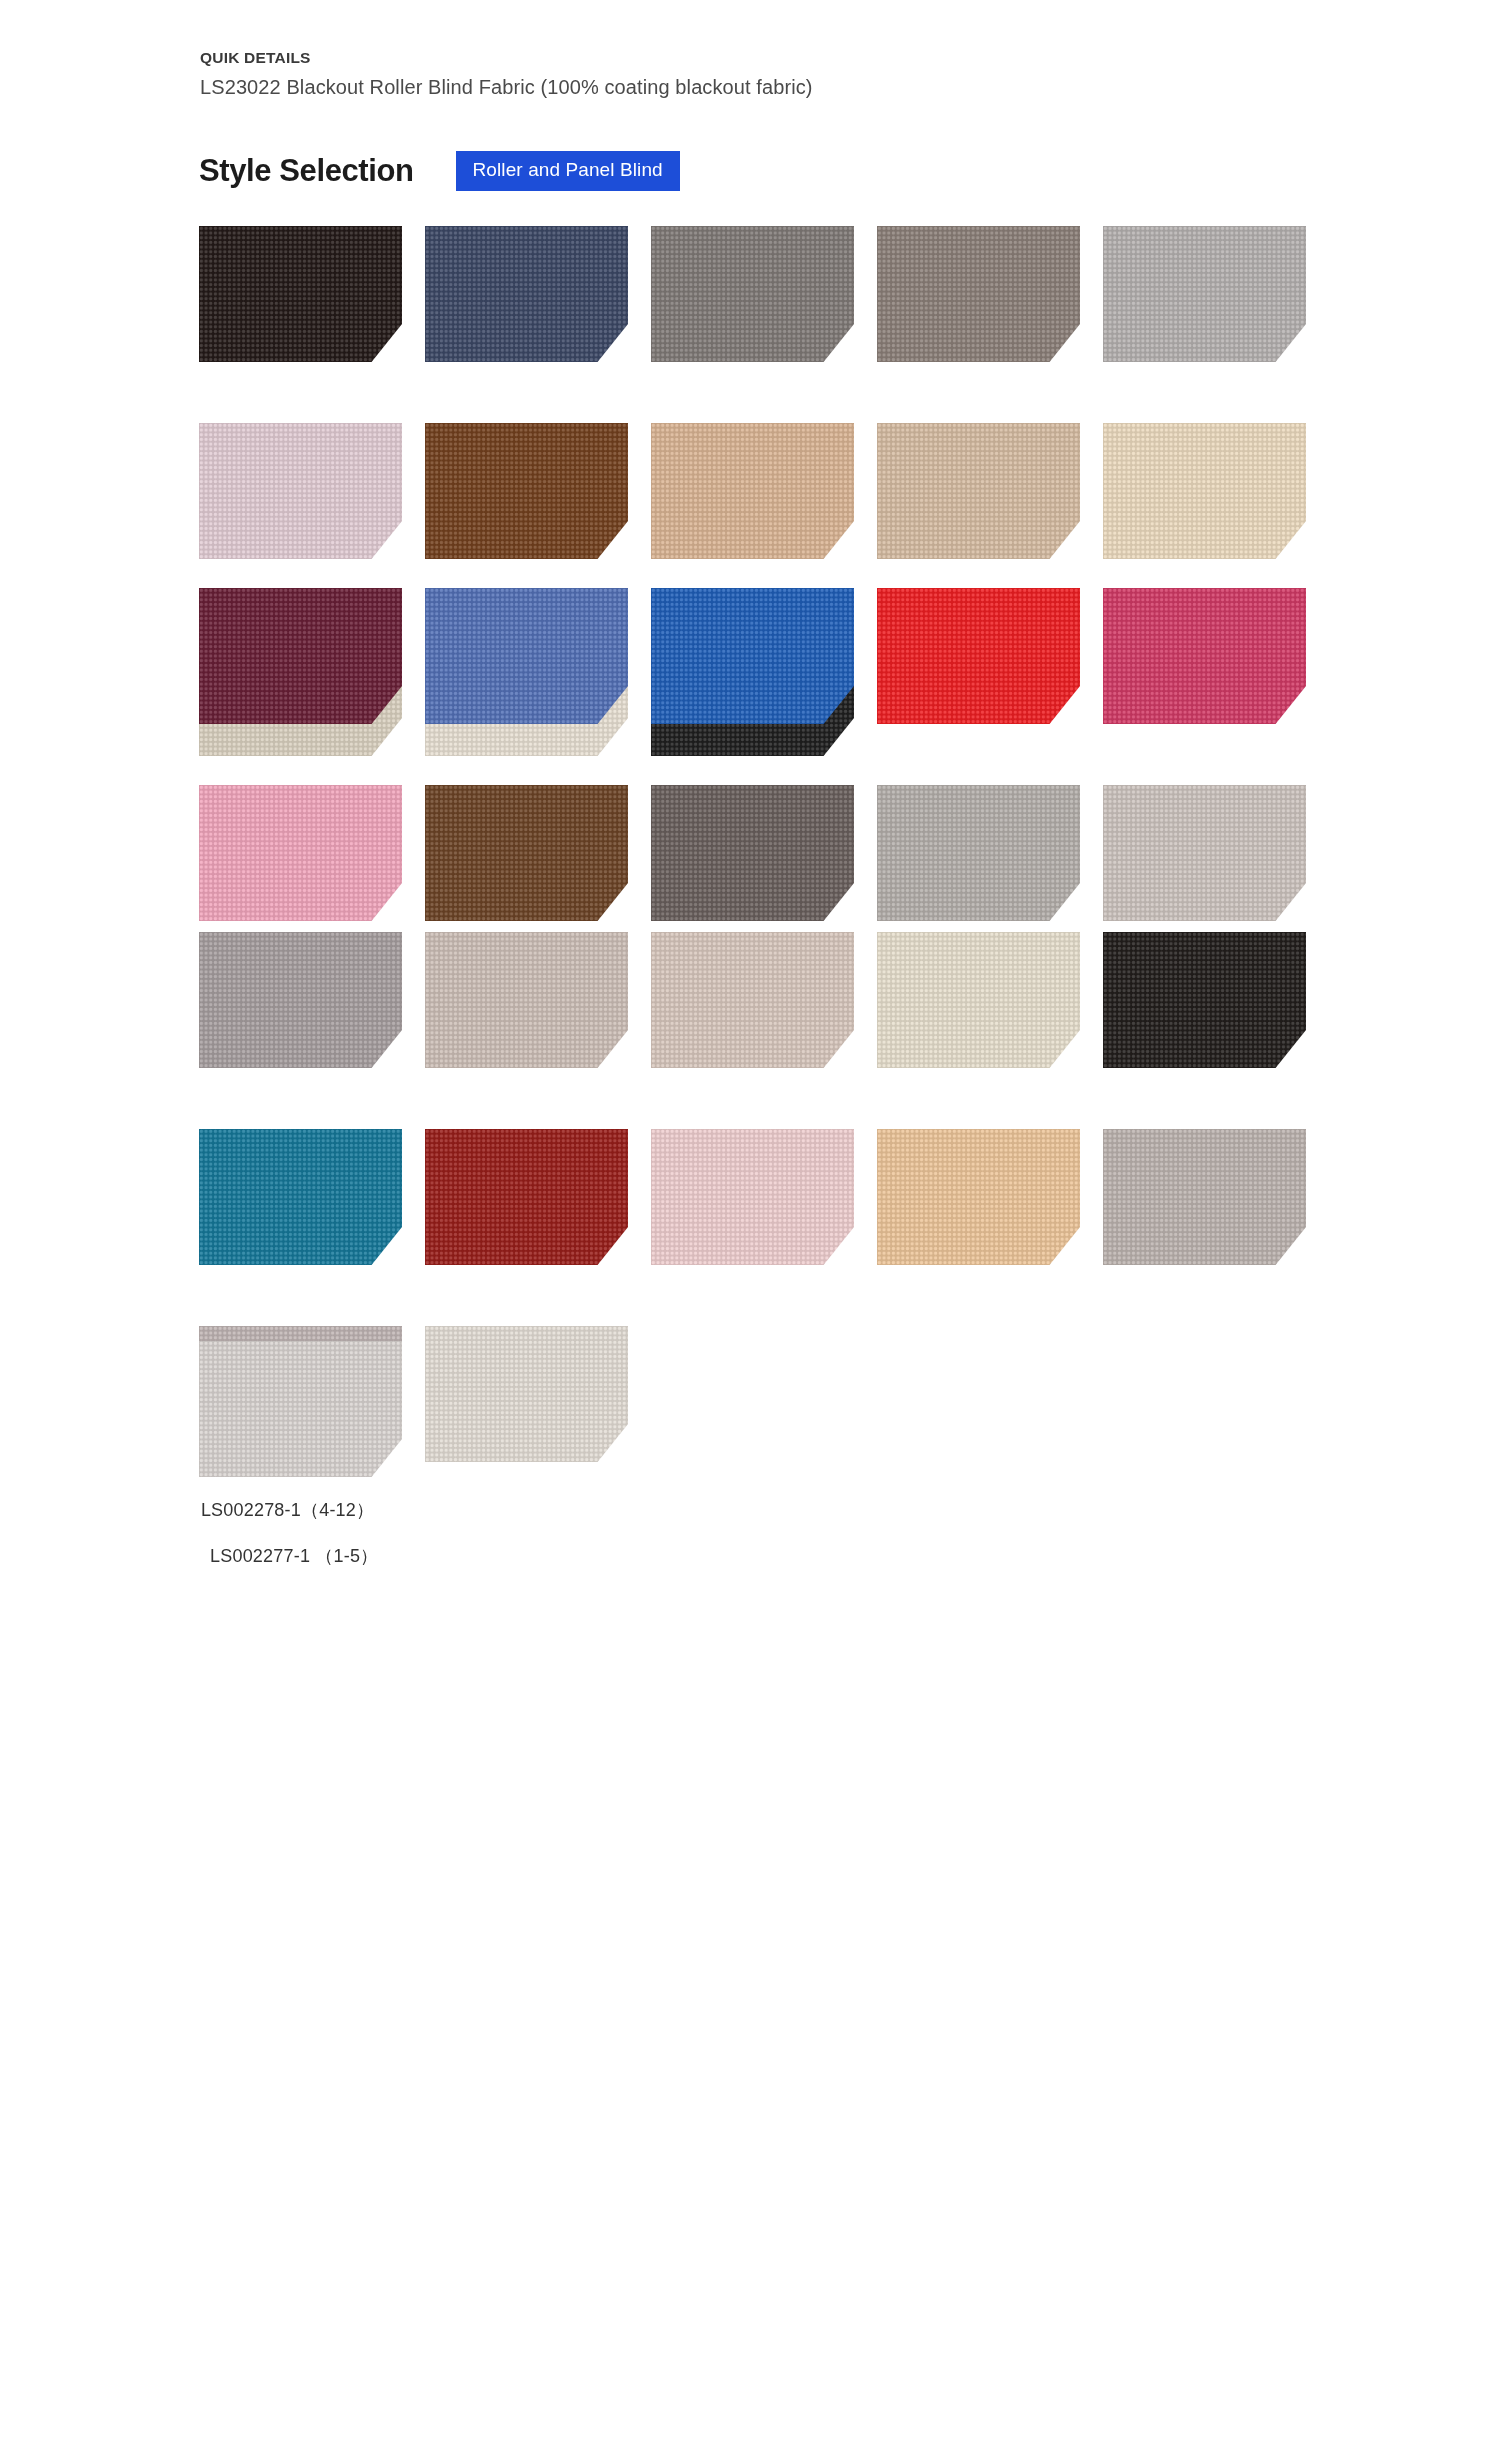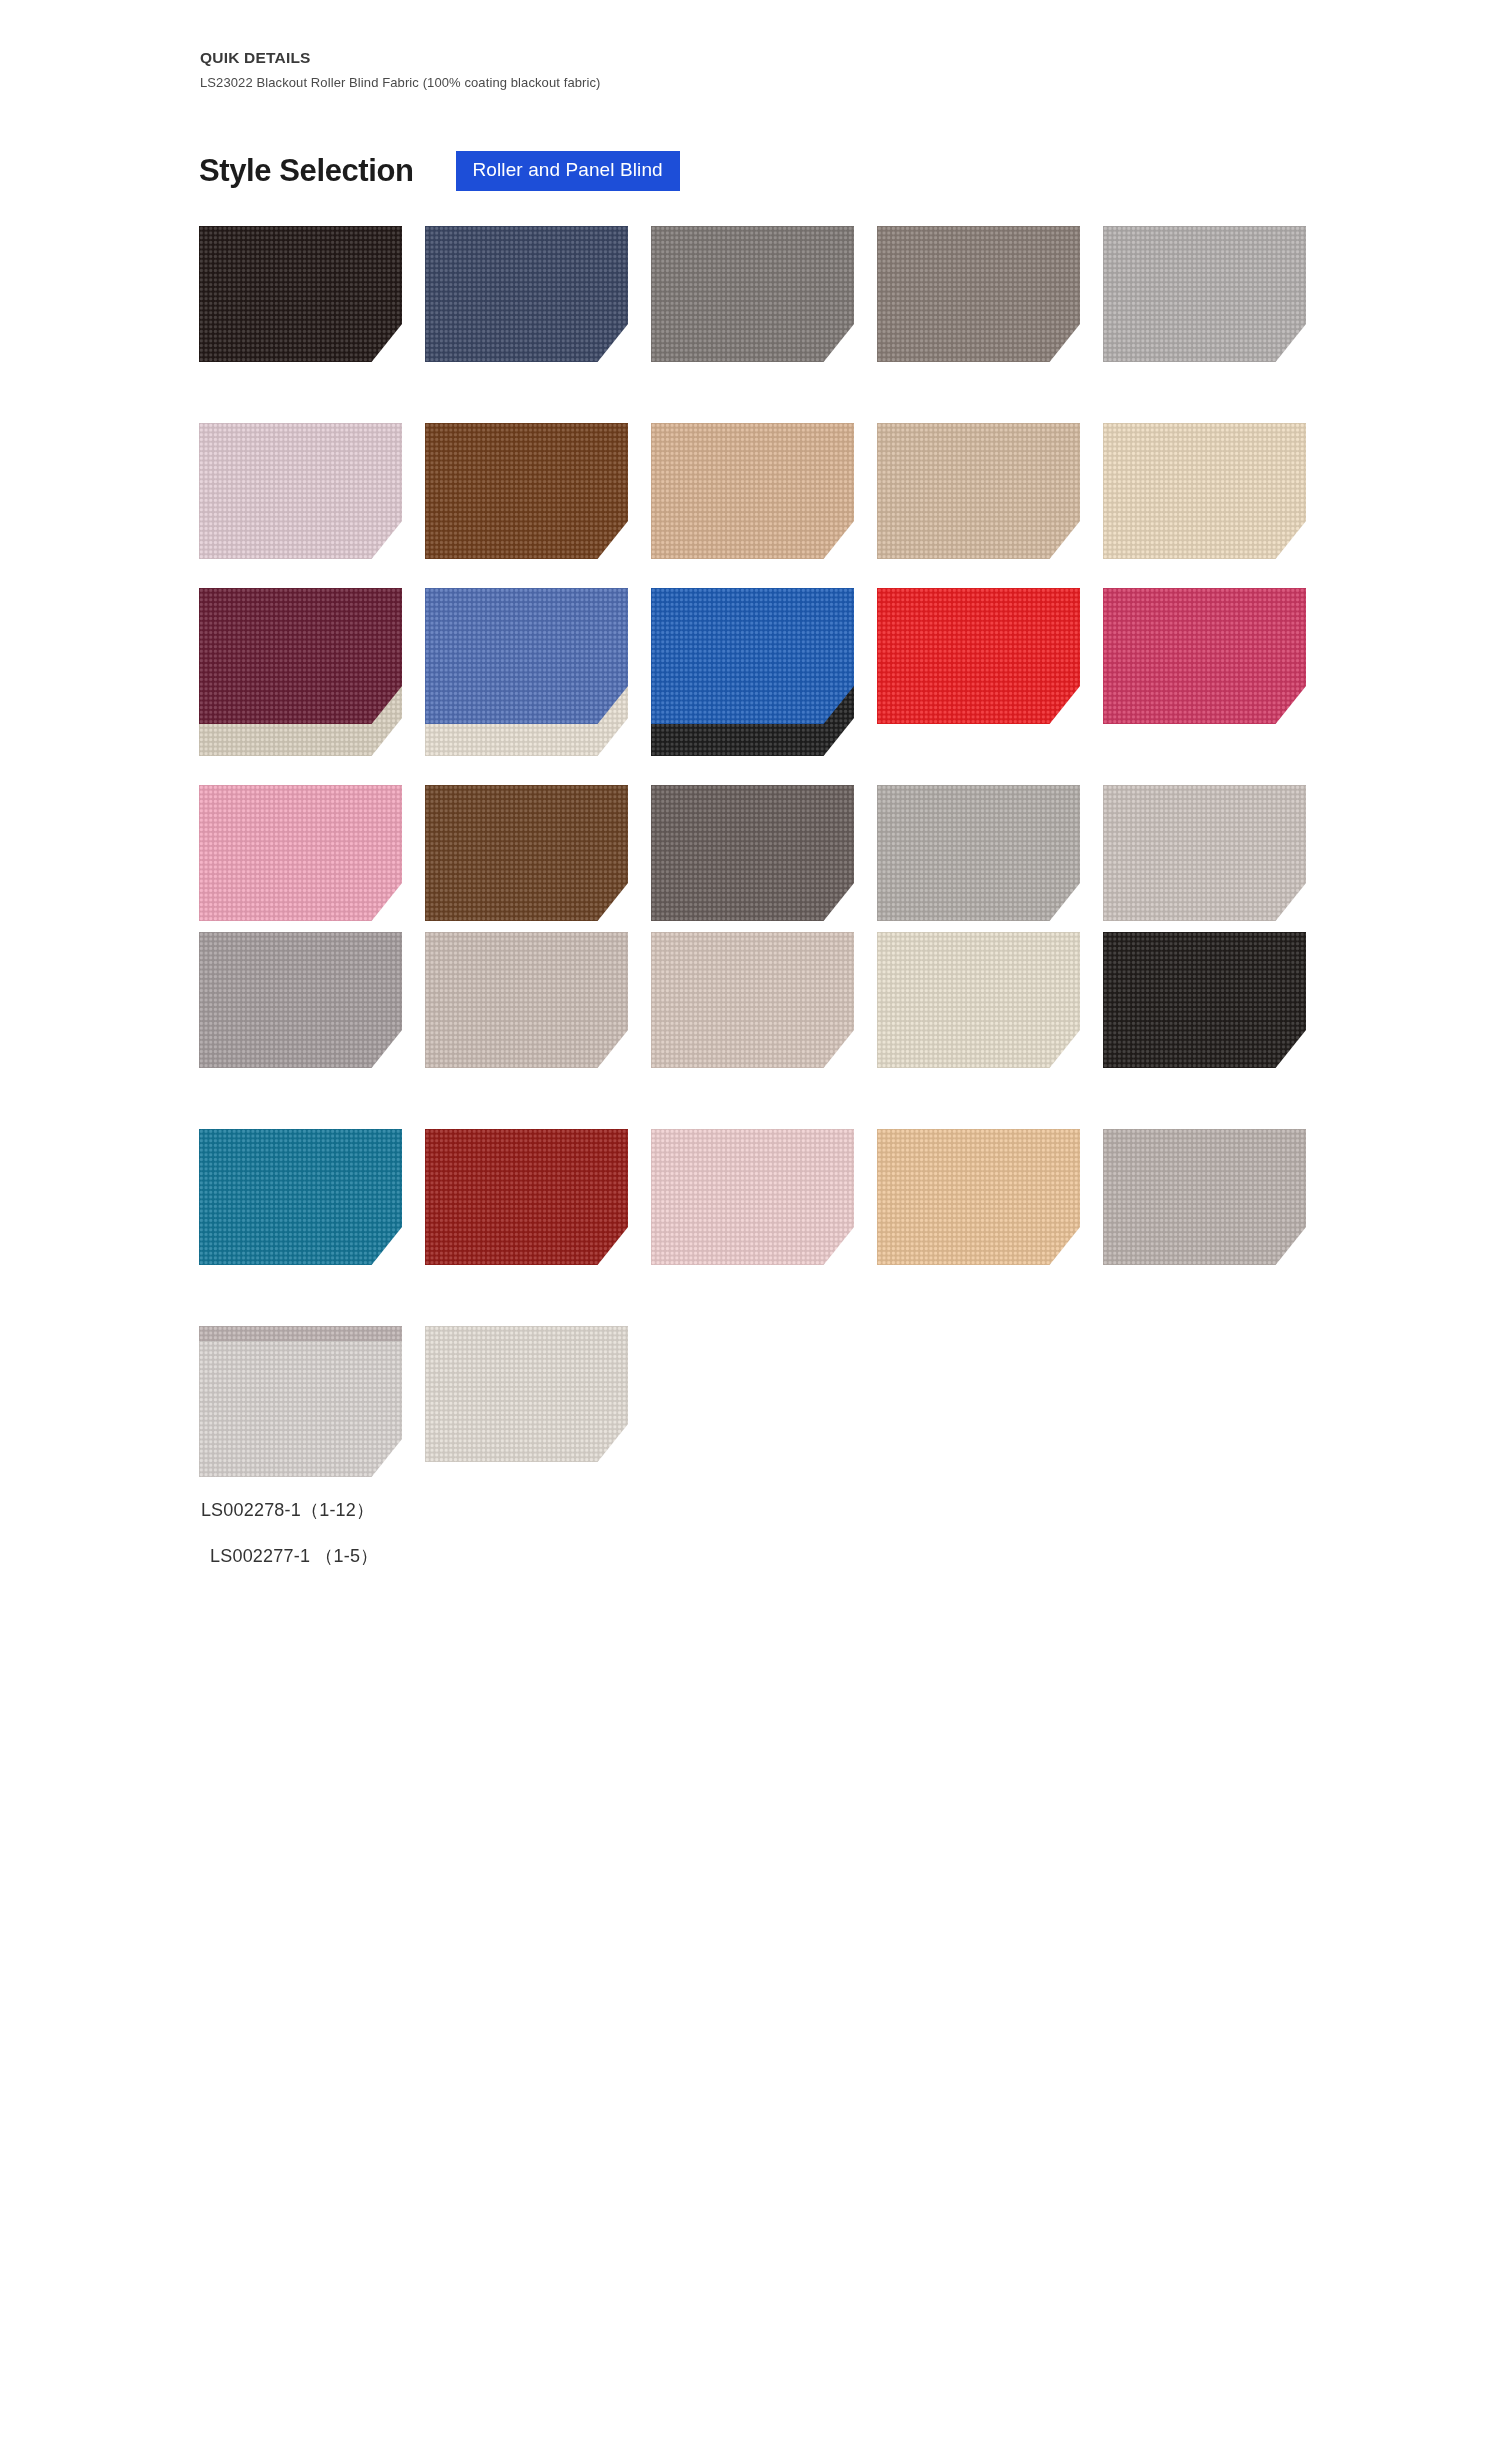--- a/index.html
+++ b/index.html
@@ -33,21 +33,21 @@
   }
   .quik-details {
     font-size: 15.5px;
     font-weight: bold;
     letter-spacing: 0.2px;
     color: #3a3a3a;
     margin: 0 0 8.5px 0;
     line-height: 1.1;
   }
   .product-line {
-    font-size: 13px;
+    font-size: 20px;
     font-weight: 400;
     color: #4a4a4a;
     margin: 0;
     line-height: 1.2;
     letter-spacing: 0.1px;
   }
 
   
   .style-bar {
     position: absolute;
@@ -244,21 +244,21 @@
           <div class="swatch-cell">
             <div class="swatch" title="stone-grey" style="background-image: radial-gradient(rgba(255, 255, 255, 0.16) 38%, rgba(0, 0, 0, 0.1) 62%), linear-gradient(rgb(189, 180, 176), rgb(189, 180, 176));"></div>
           </div>
           <div class="swatch-cell">
             <div class="swatch" title="warm-grey-beige" style="background-image: radial-gradient(rgba(255, 255, 255, 0.16) 38%, rgba(0, 0, 0, 0.1) 62%), linear-gradient(rgb(193, 182, 181), rgb(193, 182, 181));"></div>
           </div>
           <div class="swatch-cell">
             <div class="swatch" title="off-white-linen" style="background-image: radial-gradient(rgba(255, 255, 255, 0.16) 38%, rgba(0, 0, 0, 0.1) 62%), linear-gradient(rgb(228, 222, 214), rgb(228, 222, 214));"></div>
           </div>
         </div>
-        <div class="group-label" style="position: absolute; left: 1.9px; top: 569px;">LS002278-1（1-12）</div>
+        <div class="group-label" style="position: absolute; left: 1.9px; top: 569px;">LS002278-1（4-12）</div>
       </div>
       <div class="group" style="position: absolute; left: 0px; top: 1115px;">
         <div class="swatch-grid">
           <div class="swatch-cell">
             <div class="swatch" title="pale-silver-grey" style="background-image: radial-gradient(rgba(255, 255, 255, 0.16) 38%, rgba(0, 0, 0, 0.1) 62%), linear-gradient(rgb(218, 213, 210), rgb(218, 213, 210));"></div>
           </div>
         </div>
         <div class="group-label" style="position: absolute; left: 11px; top: 174px; margin-top: 32px;">LS002277-1 （1-5）</div>
       </div>
     </div>

